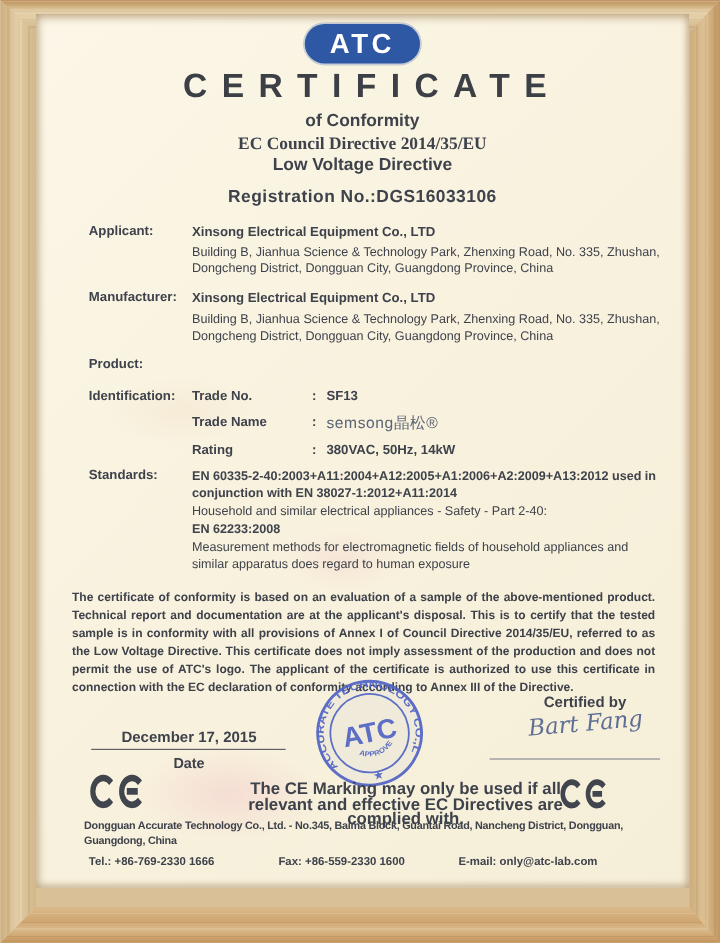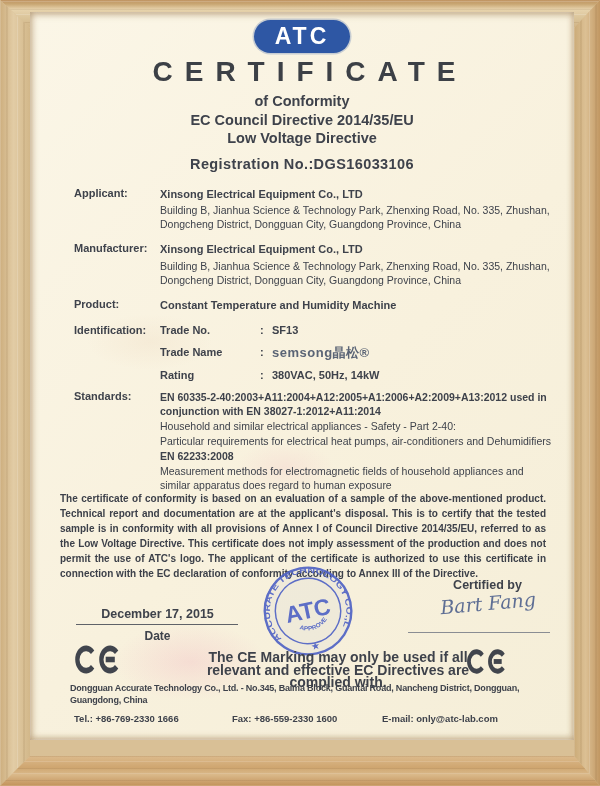--- a/index.html
+++ b/index.html
@@ -58,31 +58,31 @@
   .b{font-weight:bold;}
   
   .logo-pill{
     top:8px;left:224px;width:96px;height:33px;border-radius:17px;
     background:#2e57a4;color:#ffffff;display:flex;align-items:center;justify-content:center;
     font-weight:bold;font-size:23px;letter-spacing:3px;
     box-shadow:0 0 0 1.5px rgba(46,87,164,.25);
   }
   .title{top:44px;font-size:28px;font-weight:bold;letter-spacing:12px;color:#3c4046;padding-left:8px;}
   .subtitle{top:81px;font-size:14.5px;}
-  .dir1{top:100px;font-size:14.5px;}
+  .dir1{top:100px;font-size:14.5px;font-family:Liberation Serif, serif;}
   .dir2{top:118px;font-size:14.5px;}
   .reg{top:144px;font-size:14.5px;letter-spacing:.4px;}
   
   .lab{left:44px;font-size:11px;font-weight:bold;}
   .cnt{left:130px;width:392px;font-size:10.5px;line-height:14px;}
   .nm{font-weight:bold;font-size:11px;}
   .idname{left:130px;width:92px;font-size:11px;font-weight:bold;}
   .idcolon{left:230px;font-size:11px;font-weight:bold;}
   .idval{left:242px;font-size:11px;font-weight:bold;}
-  .brand{color:#5a6475;font-size:13px;letter-spacing:.5px;font-weight:bold;}
+  .brand{color:#5a6475;font-size:13px;letter-spacing:.5px;font-weight:normal;}
   .std-line{margin:0 0 1px 0;}
   .declaration{
     left:30px;top:479px;width:486px;font-size:10px;font-weight:bold;
     text-align:justify;line-height:15px;color:#3d414a;
   }
   
   .certified{left:390px;top:566px;width:135px;text-align:center;font-size:12.5px;font-weight:bold;}
   .signature{
     left:388px;top:580px;width:140px;text-align:center;
     font-family:"DejaVu Serif", serif;font-style:italic;font-size:19px;color:#5e6e94;
@@ -123,41 +123,39 @@
 
   <div class="abs lab" style="top:175px">Applicant:</div>
   <div class="abs cnt nm" style="top:175px">Xinsong Electrical Equipment Co., LTD</div>
   <div class="abs cnt" style="top:191px">Building B, Jianhua Science &amp; Technology Park, Zhenxing Road, No. 335, Zhushan, Dongcheng District, Dongguan City, Guangdong Province, China</div>
 
   <div class="abs lab" style="top:230px">Manufacturer:</div>
   <div class="abs cnt nm" style="top:230px">Xinsong Electrical Equipment Co., LTD</div>
   <div class="abs cnt" style="top:247px">Building B, Jianhua Science &amp; Technology Park, Zhenxing Road, No. 335, Zhushan, Dongcheng District, Dongguan City, Guangdong Province, China</div>
 
   <div class="abs lab" style="top:286px">Product:</div>
-  <div class="abs cnt nm" style="top:286px">Constant Temperature and Humidity Machine</div>
 
   <div class="abs lab" style="top:312px">Identification:</div>
 
   <div class="abs idname" style="top:312px">Trade No.</div>
   <div class="abs idcolon" style="top:312px">:</div>
   <div class="abs idval" style="top:312px">SF13</div>
 
   <div class="abs idname" style="top:334px">Trade Name</div>
   <div class="abs idcolon" style="top:334px">:</div>
   <div class="abs idval brand" style="top:332px">semsong晶松®</div>
 
   <div class="abs idname" style="top:357px">Rating</div>
   <div class="abs idcolon" style="top:357px">:</div>
   <div class="abs idval" style="top:357px">380VAC, 50Hz, 14kW</div>
 
   <div class="abs lab" style="top:378px">Standards:</div>
   <div class="abs cnt" style="top:378px">
     <div class="std-line b">EN 60335-2-40:2003+A11:2004+A12:2005+A1:2006+A2:2009+A13:2012 used in conjunction with EN 38027-1:2012+A11:2014</div>
     <div class="std-line">Household and similar electrical appliances - Safety - Part 2-40:</div>
-    <div class="std-line">Particular requirements for electrical heat pumps, air-conditioners and Dehumidifiers</div>
     <div class="std-line b">EN 62233:2008</div>
     <div class="std-line">Measurement methods for electromagnetic fields of household appliances and similar apparatus does regard to human exposure</div>
   </div>
 
   <div class="abs declaration">The certificate of conformity is based on an evaluation of a sample of the above-mentioned product. Technical report and documentation are at the applicant's disposal. This is to certify that the tested sample is in conformity with all provisions of Annex I of Council Directive 2014/35/EU, referred to as the Low Voltage Directive. This certificate does not imply assessment of the production and does not permit the use of ATC's logo. The applicant of the certificate is authorized to use this certificate in connection with the EC declaration of conformity according to Annex III of the Directive.</div>
 
   <div class="abs certified">Certified by</div>
   <div class="abs signature">Bart Fang</div>
   <div class="abs sig-line"></div>
 

